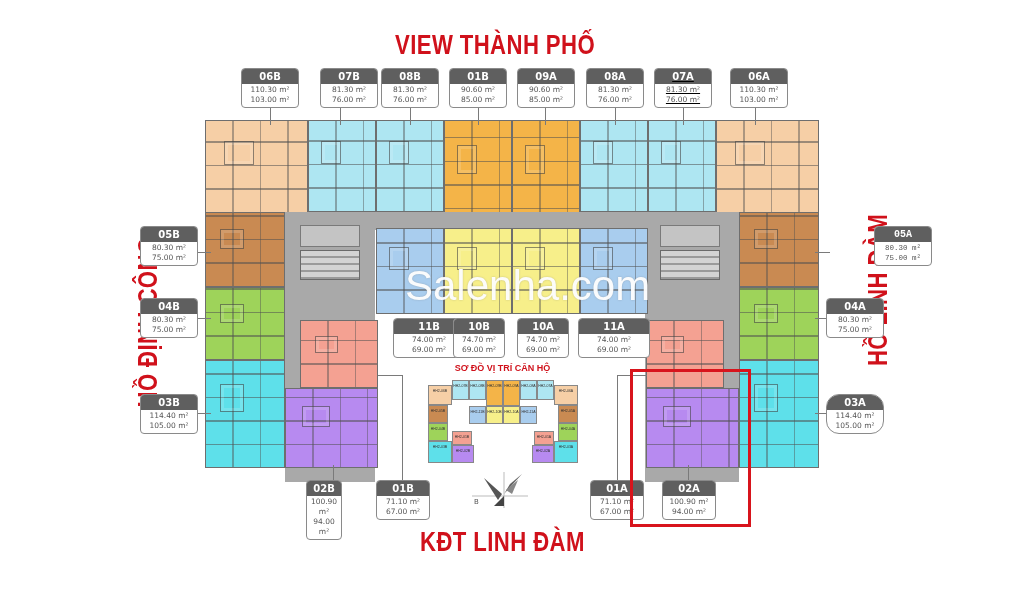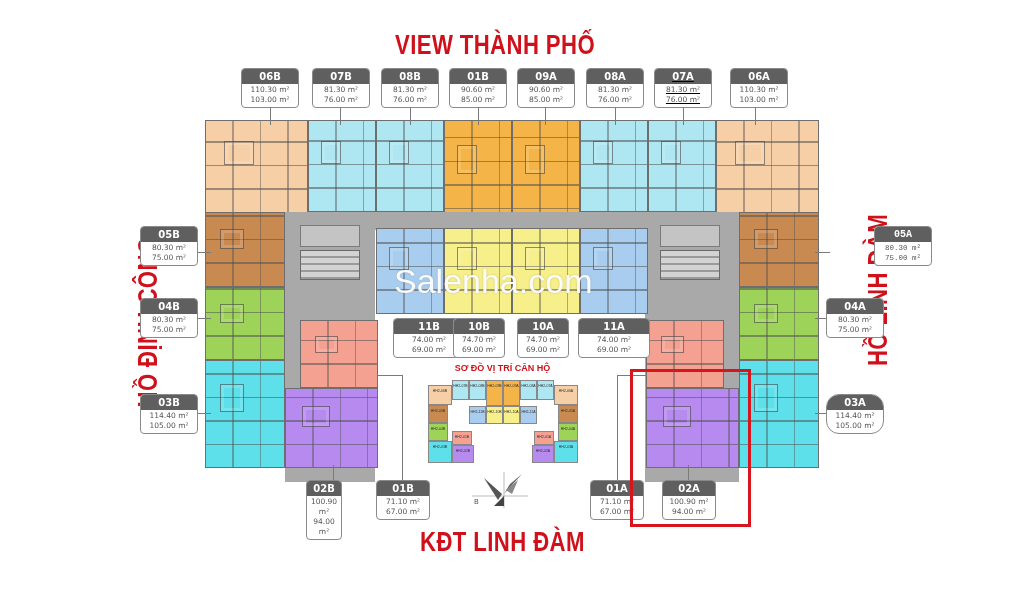--- a/index.html
+++ b/index.html
@@ -23,21 +23,21 @@
   .unit::before { content: ""; position: absolute; inset: 0;
      background-image:
        repeating-linear-gradient(0deg, transparent 0 22px, rgba(80,80,80,0.55) 22px 23.5px),
        repeating-linear-gradient(90deg, transparent 0 26px, rgba(80,80,80,0.45) 26px 27.5px); }
   .unit::after { content: ""; position: absolute; left: 18%; top: 22%; width: 28%; height: 24%;
      border: 1px solid rgba(70,70,70,0.6); box-shadow: 40px 30px 0 -2px rgba(0,0,0,0), inset 0 0 0 3px rgba(255,255,255,0.15); }
   .core { position: absolute; background: #a9a9a9; }
   .core-inner { position: absolute; background: #c4c4c4; border: 1px solid #7a7a7a; }
   .stairs { position: absolute; background: repeating-linear-gradient(0deg, #9a9a9a 0 2px, #d3d3d3 2px 7px); border: 1px solid #6a6a6a; }
 
-  .watermark { position: absolute; left: 394px; top: 262px; font-size: 34px; color: rgba(255,255,255,0.95);
+  .watermark { position: absolute; left: 405px; top: 262px; font-size: 42px; color: rgba(255,255,255,0.95);
                font-family: "Liberation Sans", sans-serif; text-shadow: 0 0 2px rgba(120,120,120,0.4); }
 
   .highlight { position: absolute; left: 630px; top: 369px; width: 121px; height: 158px; border: 3px solid #d8141c; }
 
   .keyplan { position: absolute; left: 410px; top: 363px; width: 185px; height: 110px; }
   .keyplan .kp-title { position: absolute; left: 0; right: 0; top: 0; text-align: center; font-size: 9px; font-weight: bold; color: #d0111b;
                        font-family: "Liberation Sans", sans-serif; }
   .kp { position: absolute; border: 0.5px solid #888; font-size: 3.5px; color: #333; text-align: center; line-height: 10px; overflow: hidden; }
 
   .compass { position: absolute; left: 470px; top: 470px; width: 60px; height: 40px; }
@@ -111,21 +111,21 @@
 <div class="leader" style="left:617px;top:375px;width:30px;height:1px;"></div>
 <div class="leader" style="left:688px;top:465px;width:1px;height:17px;"></div>
 
 <div class="label" style="left:241px;top:68px;">
   <div class="hd">06B</div>
   <div class="ar">
       <div>110.30 m²</div>
       <div>103.00 m²</div>
     </div>
 </div>
-<div class="label" style="left:312px;top:68px;">
+<div class="label" style="left:320px;top:68px;">
   <div class="hd">07B</div>
   <div class="ar">
       <div>81.30 m²</div>
       <div>76.00 m²</div>
     </div>
 </div>
 <div class="label" style="left:381px;top:68px;">
   <div class="hd">08B</div>
   <div class="ar">
       <div>81.30 m²</div>

